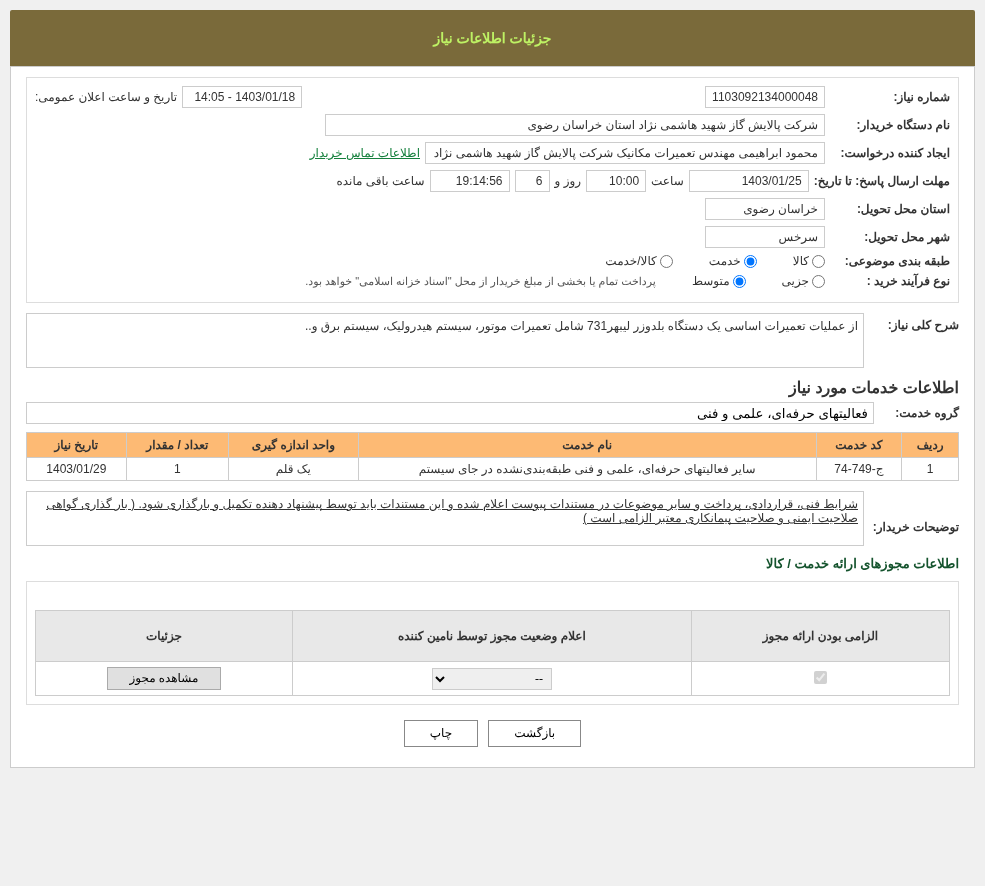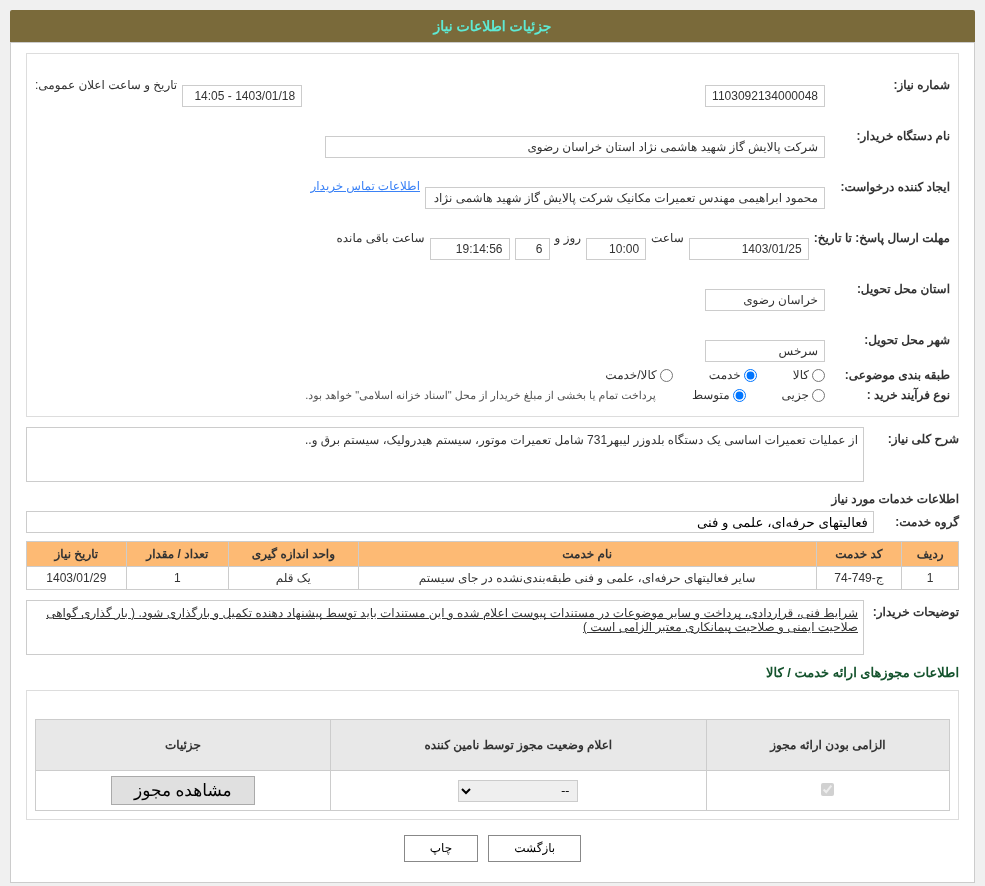--- a/index.html
+++ b/index.html
@@ -11,23 +11,23 @@
       color: #333;
     }
     .page-container {
       width: 985px;
       margin: 0 auto;
       background: #f0f0f0;
       padding: 10px;
     }
     .main-title {
       background: #7a6a3a;
-      color: #5eead4;
-      text-align: center;
-      padding: 8px 15px;
+      color: #bef264;
+      text-align: center;
+      padding: 20px 15px;
       font-size: 14px;
       font-weight: bold;
       border-radius: 2px 2px 0 0;
     }
     .content-box {
       background: #fff;
       border: 1px solid #ccc;
       padding: 10px 15px;
     }
     .info-section {
@@ -49,40 +49,38 @@
       text-align: right;
     }
     .value-box {
       border: 1px solid #ccc;
       background: #fff;
       padding: 3px 6px;
       min-width: 200px;
       height: 22px;
       display: inline-block;
       text-align: right;
-      margin-top: 23px;
     }
     .value-box-wide {
       min-width: 350px;
     }
     .value-box-sm {
       min-width: 120px;
     }
     .value-box-xs {
       min-width: 60px;
     }
     .link-text {
-      color: #3b82f6;
+      color: #15803d;
       cursor: pointer;
       text-decoration: underline;
-      font-family: Liberation Serif, serif;
     }
     .section-title {
       font-weight: bold;
-      font-size: 12px;
+      font-size: 16px;
       color: #333;
       margin: 8px 0 5px 0;
     }
     .service-group-row {
       display: flex;
       align-items: center;
       gap: 5px;
       margin-bottom: 8px;
     }
     .service-group-input {
@@ -144,21 +142,21 @@
       border: 1px solid #ccc;
       padding: 5px 8px;
       text-align: center;
     }
     .btn-view {
       background: #e0e0e0;
       border: 1px solid #aaa;
       padding: 3px 22px;
       cursor: pointer;
       font-family: Tahoma;
-      font-size: 17px;
+      font-size: 12px;
     }
     .select-box {
       border: 1px solid #ccc;
       height: 22px;
       padding: 1px 4px;
       font-family: Tahoma;
       font-size: 12px;
       min-width: 120px;
     }
     .checkbox-cell {
@@ -320,21 +318,21 @@
           <td>ج-749-74</td>
           <td>سایر فعالیتهای حرفه‌ای، علمی و فنی طبقه‌بندی‌نشده در جای سیستم</td>
           <td>یک قلم</td>
           <td>1</td>
           <td>1403/01/29</td>
         </tr>
       </tbody>
     </table>
 
     <div style="display:flex; align-items:flex-start; gap:5px; margin-bottom:10px;">
-      <span class="label" style="min-width:90px; padding-top:5px;">توضیحات خریدار:</span>
+      <span class="label" style="min-width:90px; padding-top:5px;margin-top:24px;">توضیحات خریدار:</span>
       <div style="flex:1; border:1px solid #ccc; padding:5px; min-height:55px; text-align:right; direction:rtl; font-size:12px;text-decoration:underline;">شرایط فنی، قراردادی، پرداخت و سایر موضوعات در مستندات پیوست اعلام شده و این مستندات باید توسط پیشنهاد دهنده تکمیل و  بارگذاری شود. ( بار گذاری گواهی صلاحیت ایمنی و صلاحیت پیمانکاری معتبر الزامی است )</div>
     </div>
 
     <div class="permit-title">اطلاعات مجوزهای ارائه خدمت / کالا</div>
 
     <div class="permit-section">
 
       <div style="height:20px;"></div>
 
       <table class="permit-table">

